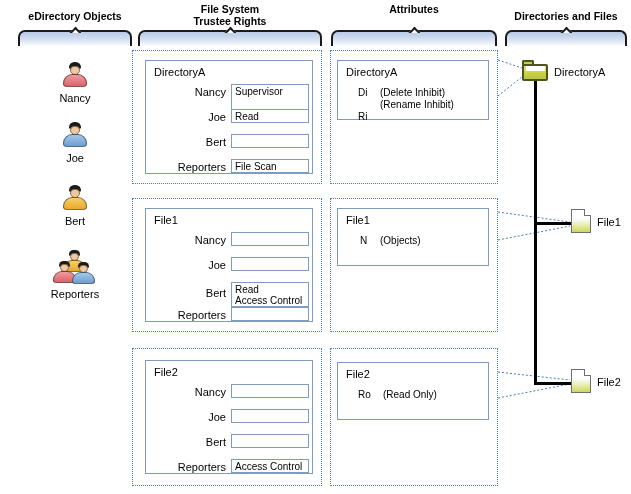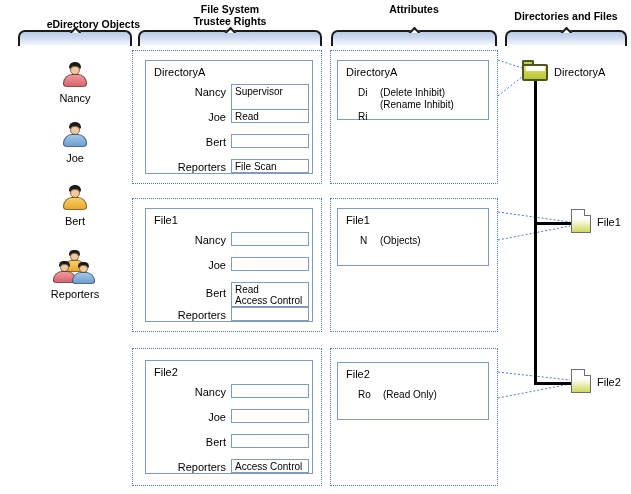--- a/index.html
+++ b/index.html
@@ -205,21 +205,21 @@
              background: #f0c9a0; border-radius: 4px 4px 5px 5px; border: 1px solid #8a6b48; }
   .mini .b { position: absolute; left: 0; top: 10px; width: 23px; height: 12px;
              border-radius: 9px 9px 3px 3px; border: 1px solid rgba(0,0,0,.45); }
 
   
   .conn { position: absolute; overflow: visible; pointer-events: none; }
 </style>
 </head>
 <body>
 
-<div class="col-header" style="left:10px; top:18px; width:130px;text-align:right;">
+<div class="col-header" style="left:10px; top:10px; width:130px;">
   <div>eDirectory Objects</div>
 </div>
 <div class="bracket" style="left:18px; top:30px; width:114px;">
     <span class="nub"></span>
   </div>
 
 <div class="col-header" style="left:150px; top:3px; width:160px;">
   <div>File System</div>
   <div>Trustee Rights</div>
 </div>

